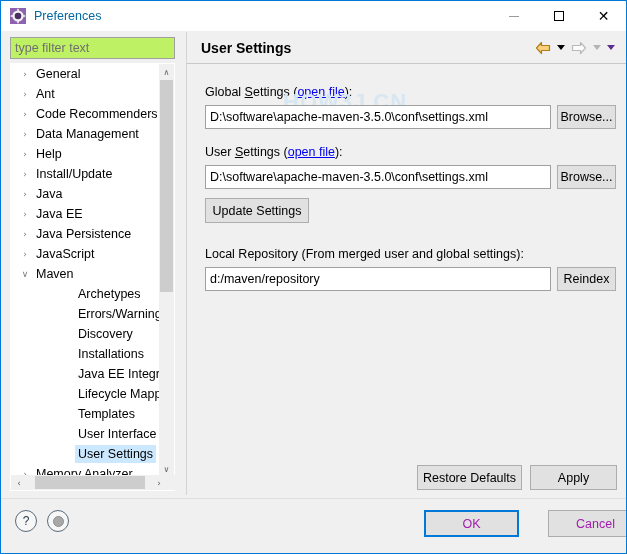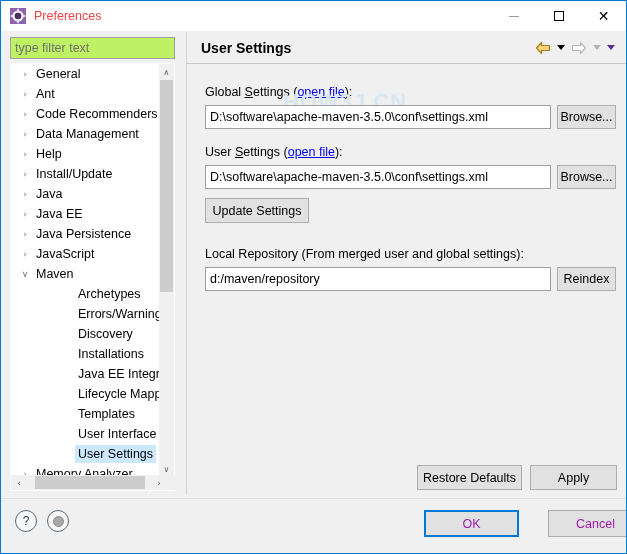--- a/index.html
+++ b/index.html
@@ -34,21 +34,21 @@
   }
   .title-icon {
     width: 16px; height: 16px;
     margin-left: 9px;
     margin-right: 8px;
     position: relative;
     flex: none;
   }
   .title-text {
     font-size: 12.5px;
-    color: #ef4444;
+    color: #0369a1;
     line-height: 1;
   }
   .win-buttons {
     position: absolute;
     right: 0; top: 0;
     height: 30px;
     display: flex;
   }
   .win-btn {
     width: 45px;

